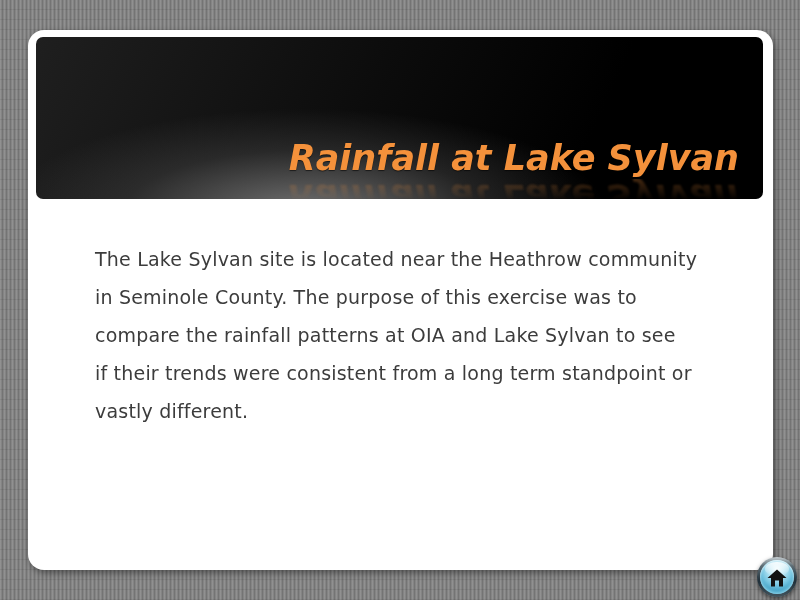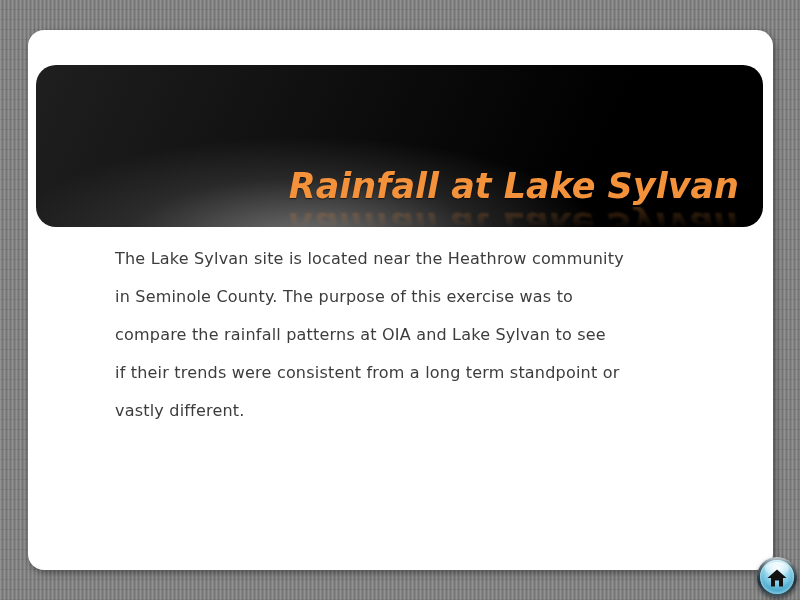--- a/index.html
+++ b/index.html
@@ -18,26 +18,25 @@
     left:28px; top:30px;
     width:745px; height:540px;
     background:#ffffff;
     border-radius:16px;
     box-shadow:2px 3px 7px rgba(0,0,0,0.40);
   }
   .header{
     position:absolute;
     left:8px; top:7px;
     width:727px; height:162px;
-    border-radius:20px;
+    border-radius:7px;
     overflow:hidden;
     background:
       radial-gradient(55% 85% at 37% 108%, rgba(120,120,120,0.95) 0%, rgba(70,70,70,0.45) 45%, rgba(0,0,0,0) 75%),
       linear-gradient(115deg, #1f1f1f 0%, #0c0c0c 45%, #000000 75%);
-    margin-top: 28px;
   }
   .title{
     position:absolute;
     left:0; right:24px; top:104px;
     text-align:right;
     font-size:35px;
     line-height:1;
     font-weight:bold;
     font-style:italic;
     letter-spacing:0px;
@@ -52,26 +51,25 @@
     filter:blur(1.2px);
     text-shadow:none;
     -webkit-mask-image:linear-gradient(to top, rgba(0,0,0,0.85) 0%, rgba(0,0,0,0) 60%);
     mask-image:linear-gradient(to top, rgba(0,0,0,0.85) 0%, rgba(0,0,0,0) 60%);
     pointer-events:none;
   }
   .body-text{
     position:absolute;
     left:67px; top:210px;
     width:665px;
-    font-size:16px;
+    font-size:19px;
     line-height:38px;
     letter-spacing:0.2px;
     color:#3c3c3c;
     white-space:pre-line;
-    margin-left:20px;
   }
   .home-btn{
     position:absolute;
     left:757px; top:557px;
     width:40px; height:40px;
     border-radius:50%;
     background:linear-gradient(180deg,#c6ced2 0%, #5d6d75 22%, #20303a 60%, #44545c 100%);
     box-shadow:0 2px 4px rgba(0,0,0,0.5);
     cursor:pointer;
   }

